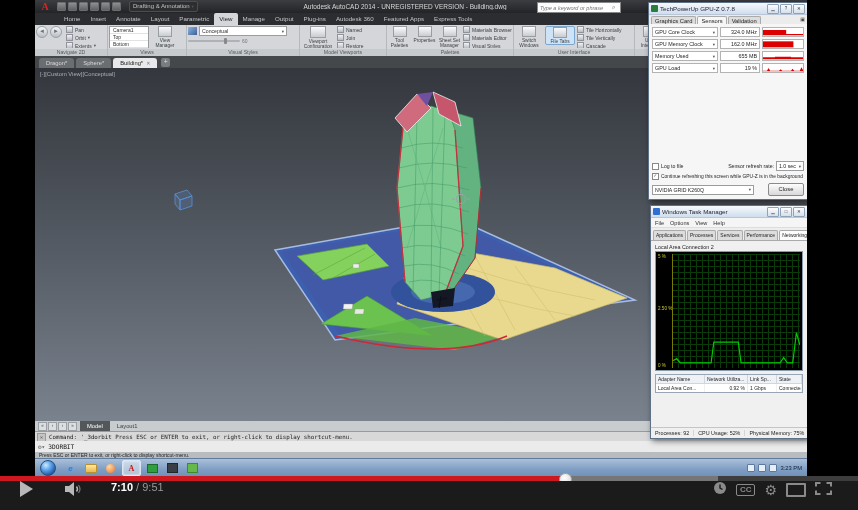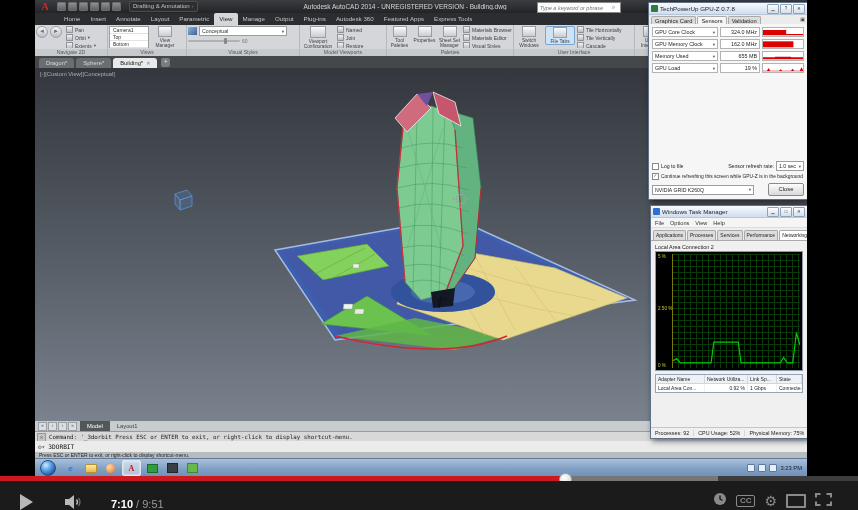--- a/index.html
+++ b/index.html
@@ -140,21 +140,21 @@
   .c0{width:44px;} .c1{width:38px;} .c2{width:24px;} .c3{flex:1;}
   .tm-status{position:absolute;left:0;right:0;bottom:0;height:10px;background:#f0f0f0;border-top:1px solid #c5c5c5;
              display:flex;align-items:center;font-size:5.4px;color:#222;}
   .tm-status div{padding:0 4px;border-right:1px solid #d5d5d5;white-space:nowrap;}
   
   .progress{position:absolute;top:476px;left:0;width:858px;height:5px;background:#3d3d3d;}
   .prog-buffered{position:absolute;left:0;top:0;height:100%;background:#767676;}
   .prog-played{position:absolute;left:0;top:0;height:100%;background:#cc181e;}
   .scrubber{position:absolute;top:-3px;width:11px;height:11px;margin-left:-6px;border-radius:50%;
             background:radial-gradient(circle at 40% 35%,#fff,#cfcfcf);border:1px solid #aaa;}
-  .controls{position:absolute;top:481px;left:0;width:858px;height:29px;background:#1b1b1b;display:flex;align-items:flex-end;}
+  .controls{position:absolute;top:481px;left:0;width:858px;height:29px;background:#1b1b1b;display:flex;align-items:flex-start;}
   .play-btn{margin-left:20px;width:0;height:0;border-left:13px solid #b8b8b8;border-top:8px solid transparent;border-bottom:8px solid transparent;}
   .vol-btn{margin-left:30px;display:flex;align-items:center;}
   .time{margin-left:28px;font-size:11px;color:#999;}
   .time .cur{color:#fff;font-weight:bold;}
   .rightctl{margin-left:auto;display:flex;align-items:center;gap:9px;margin-right:26px;}
   .ccbox{border:1.5px solid #8a8a8a;border-radius:2px;color:#8a8a8a;font-size:8px;font-weight:bold;padding:1px 3px;line-height:1;}
   .gear{font-size:14px;color:#8a8a8a;line-height:1;}
   .theater{width:16px;height:10px;border:2px solid #8a8a8a;border-radius:1px;}
 </style>
 </head>

